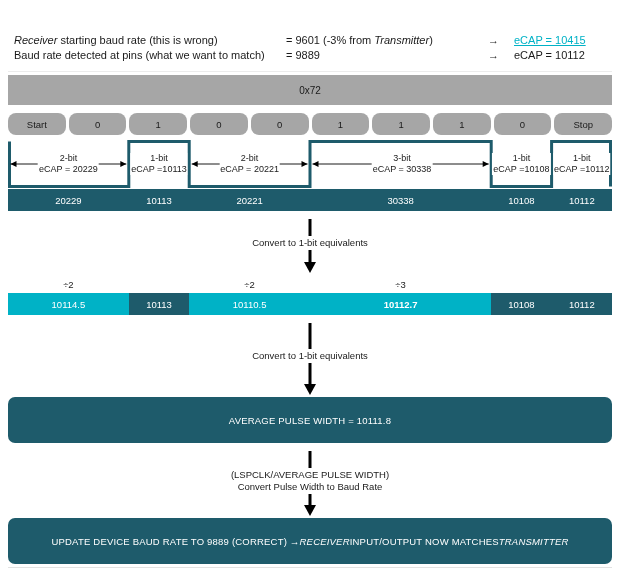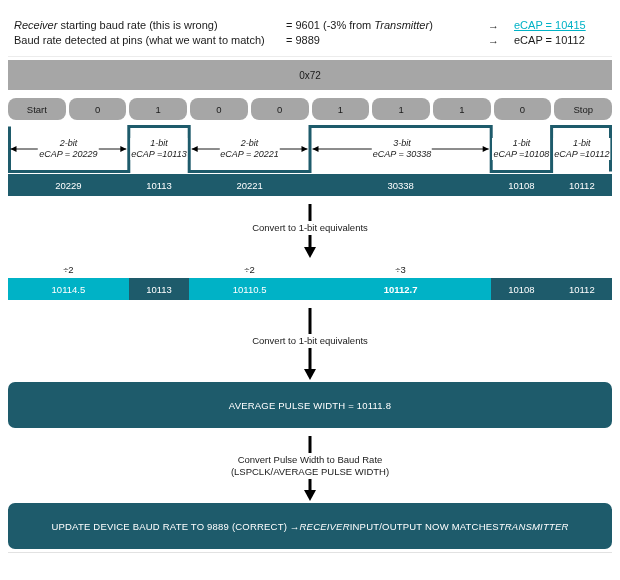--- a/index.html
+++ b/index.html
@@ -4,21 +4,21 @@
 <style>
   :root{
     --dark:#1e5b6b;
     --cyan:#00b2c6;
     --gray:#a6a6a6;
     --ink:#1a1a1a;
   }
   *{box-sizing:border-box;}
   body{margin:0;background:#fff;font-family:"Liberation Sans",sans-serif;color:var(--ink);}
   .page{position:relative;width:620px;height:580px;background:#fff;overflow:hidden;}
-  .inner{display:flex;flex-direction:column;padding:18px 8px 0;}
+  .inner{display:flex;flex-direction:column;padding:10px 8px 0;margin-top:23px;}
 
   
   .hdr{height:34px;font-size:11px;line-height:15px;}
   .hdr-row{display:grid;grid-template-columns:272px 202px 26px 1fr;padding-left:6px;}
   .it{font-style:italic;}
   .cyan-text{color:var(--cyan);text-decoration:underline;}
   .divider{height:1px;background:#ececec;margin-top:4px;}
 
   
   .byte-bar{margin-top:3px;height:30px;background:var(--gray);display:flex;align-items:center;justify-content:center;font-size:10px;}
@@ -26,21 +26,21 @@
   
   .cells-row{display:flex;gap:3px;height:22px;margin-top:8px;}
   .cells-row.tight{gap:0;}
   .cell{display:flex;align-items:center;justify-content:center;font-size:9.5px;min-width:0;}
   .cell.gray{background:var(--gray);color:var(--ink);border-radius:8px;}
   .cell.dark{background:var(--dark);color:#fff;}
   .cell.cyan{background:var(--cyan);color:#fff;}
   .cell.blank{background:transparent;color:var(--ink);}
 
   
-  .waveform{position:relative;height:50px;margin-top:4px;font-style:italic;}
+  .waveform{position:relative;height:50px;margin-top:4px;}
   .waveform svg{position:absolute;left:0;top:0;}
   .wf-label{position:absolute;top:50%;transform:translate(-50%,-50%);background:#fff;padding:0 1px;
             font-size:9px;line-height:11px;text-align:center;white-space:nowrap;}
 
   
   .flow-arrow{position:relative;display:flex;align-items:center;justify-content:center;}
   .flow-arrow .shaft{position:absolute;left:50%;transform:translateX(-50%);top:8px;bottom:13px;width:3px;background:#000;}
   .flow-arrow .head{position:absolute;left:50%;transform:translateX(-50%);bottom:2px;width:0;height:0;
                     border-left:6px solid transparent;border-right:6px solid transparent;border-top:11px solid #000;}
   .arrow-label{position:relative;z-index:1;background:#fff;padding:1px 5px;font-size:9.5px;line-height:12px;text-align:center;}
@@ -180,22 +180,22 @@
       <div class="head"></div>
       <div class="arrow-label">Convert to 1-bit equivalents</div>
     </div>
 
     <div class="banner">AVERAGE PULSE WIDTH = 10111.8</div>
 
     <div class="flow-arrow h75">
       <div class="shaft"></div>
       <div class="head"></div>
       <div class="arrow-label">
+        <div>(LSPCLK/AVERAGE PULSE WIDTH)</div>
         <div>Convert Pulse Width to Baud Rate</div>
-        <div>(LSPCLK/AVERAGE PULSE WIDTH)</div>
       </div>
     </div>
 
     <div class="banner">
         <span>UPDATE DEVICE BAUD RATE TO 9889 (CORRECT) → </span>
         <span class="it">RECEIVER</span>
         <span> INPUT/OUTPUT NOW MATCHES </span>
         <span class="it">TRANSMITTER</span>
       </div>
 

